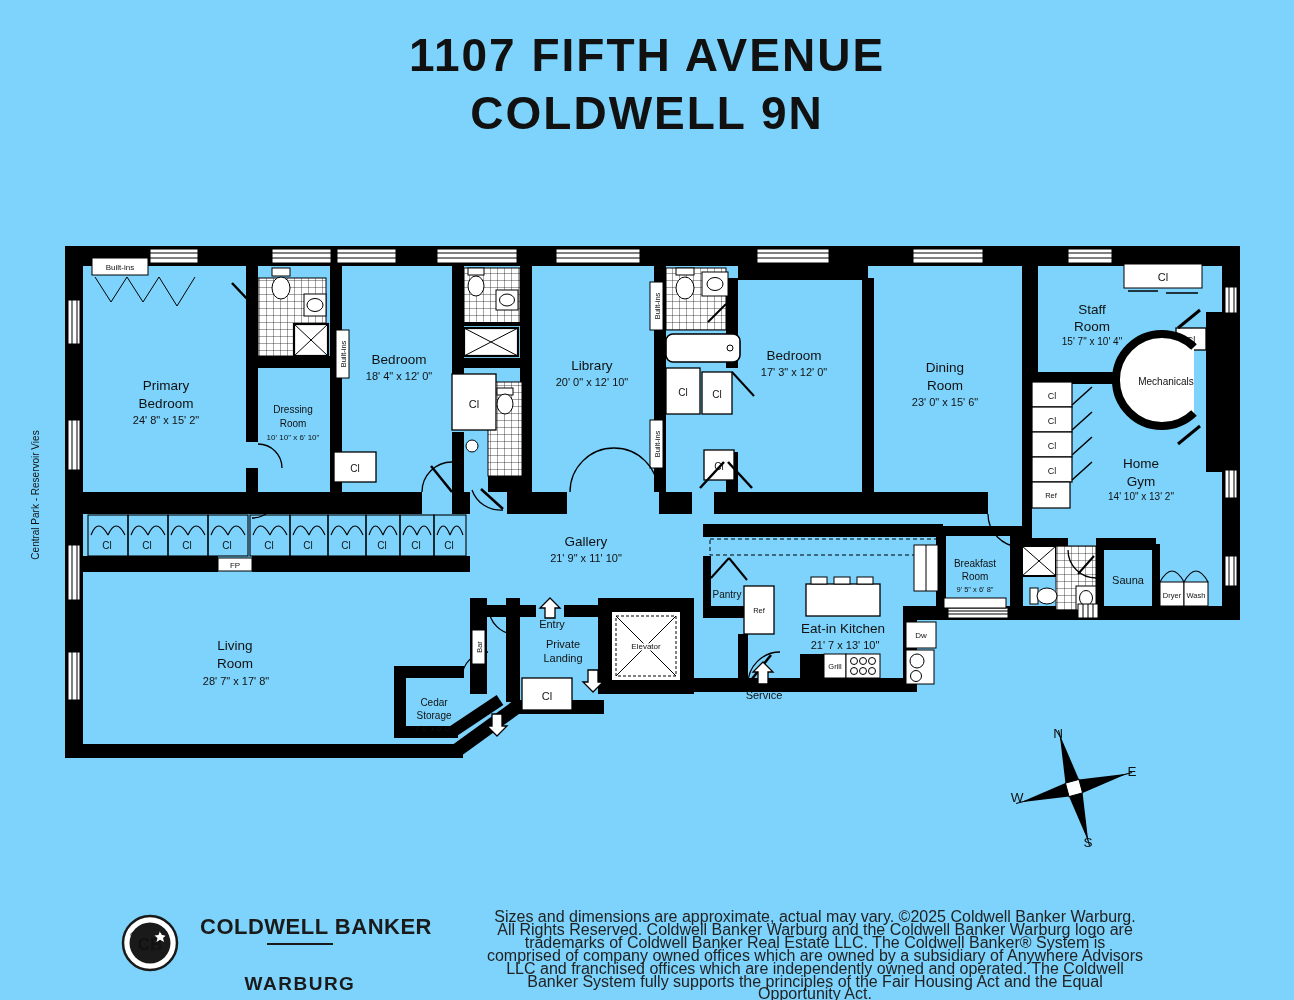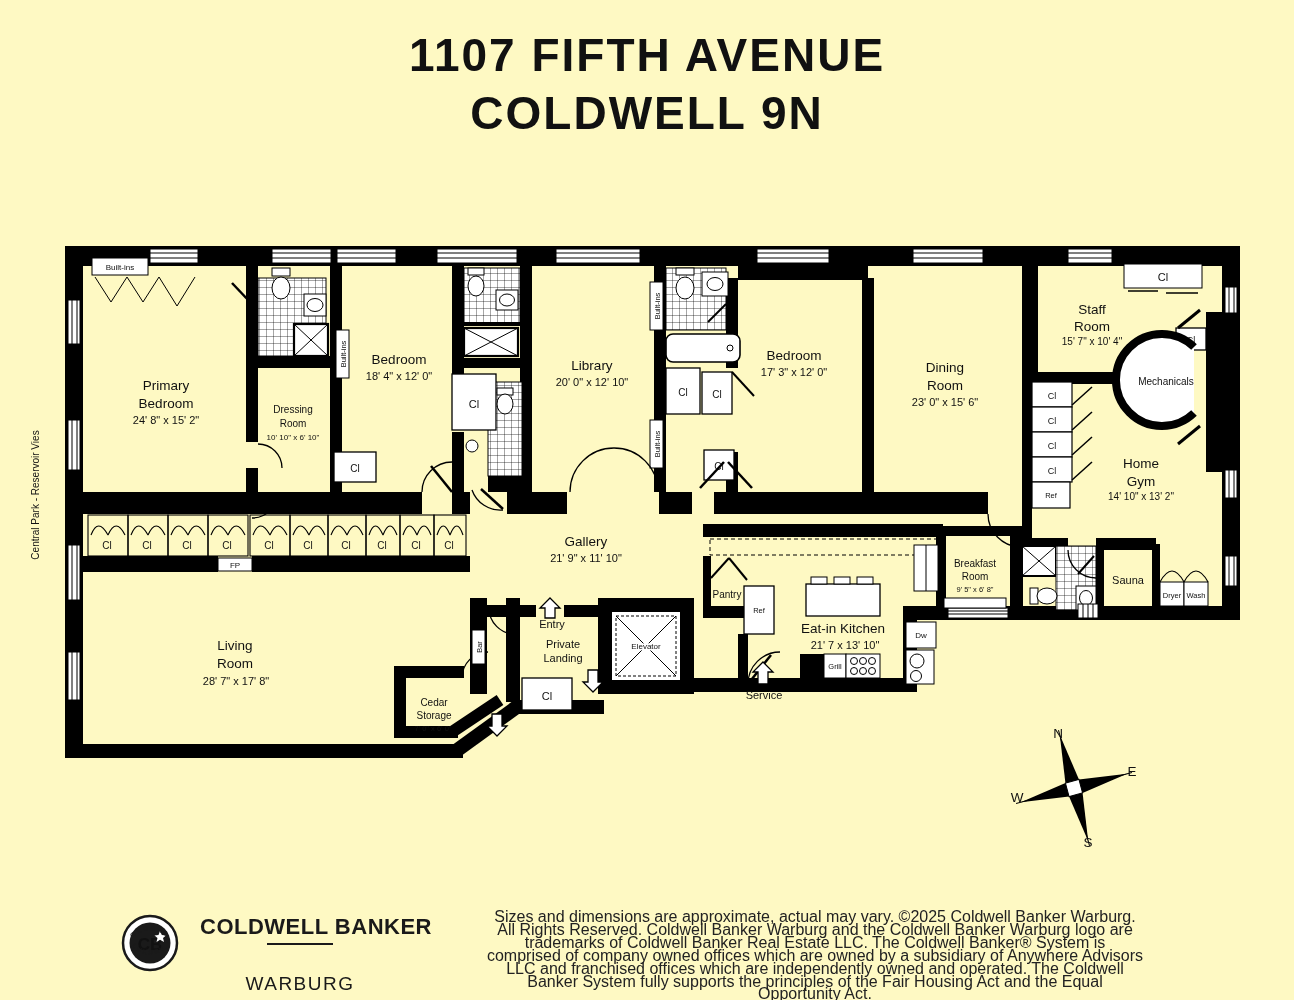--- a/index.html
+++ b/index.html
@@ -1,37 +1,37 @@
 <!DOCTYPE html>
 <html><head>
 <meta charset="utf-8">
 <style>
   html,body{margin:0;padding:0;background:#fff;}
-  #page{position:relative;width:1294px;height:1000px;background:#fef9c3;overflow:hidden;
+  #page{position:relative;width:1294px;height:1000px;background:#7dd3fc;overflow:hidden;
         font-family:"Liberation Sans",sans-serif;}
   #title{position:absolute;left:0;top:26px;width:1294px;text-align:center;
          font-weight:700;font-size:46px;line-height:58px;letter-spacing:2px;color:#111;}
   #plan-svg{position:absolute;left:0;top:0;}
   .w{fill:#000;}
   .wh{fill:#fff;}
   .ln{stroke:#000;fill:none;}
   .box{fill:#fff;stroke:#000;stroke-width:1.3;}
   .boxthin{fill:#fff;stroke:#000;stroke-width:1;}
   .t{font-family:"Liberation Sans",sans-serif;fill:#111;text-anchor:middle;}
   .s14{font-size:13.5px;}
   .s11{font-size:11px;}
   .s10{font-size:10px;}
   .s9{font-size:9px;}
   .s8{font-size:8px;}
   .s7{font-size:7.5px;}
   .halo{paint-order:stroke;stroke:#fff;stroke-width:3px;}
   #brand{position:absolute;left:200px;top:914px;width:200px;text-align:center;color:#1a1a1a;}
   #brand .b1{font-weight:700;font-size:22px;letter-spacing:.5px;white-space:nowrap;}
   #brand .rule{width:66px;height:1.5px;background:#1a1a1a;margin:3px auto 3px auto;}
-  #brand .b2{font-weight:400;font-size:19px;letter-spacing:1.5px;margin-top:28px;}
+  #brand .b2{font-weight:700;font-size:19px;letter-spacing:1.5px;margin-top:28px;}
   #disclaimer{position:absolute;left:486px;top:911px;width:658px;
               font-size:16px;line-height:12.9px;color:#222;text-align:center;}
 </style>
 </head>
 <body>
 
 <div id="page">
 
   <div id="title">
     <div>1107 FIFTH AVENUE</div>

